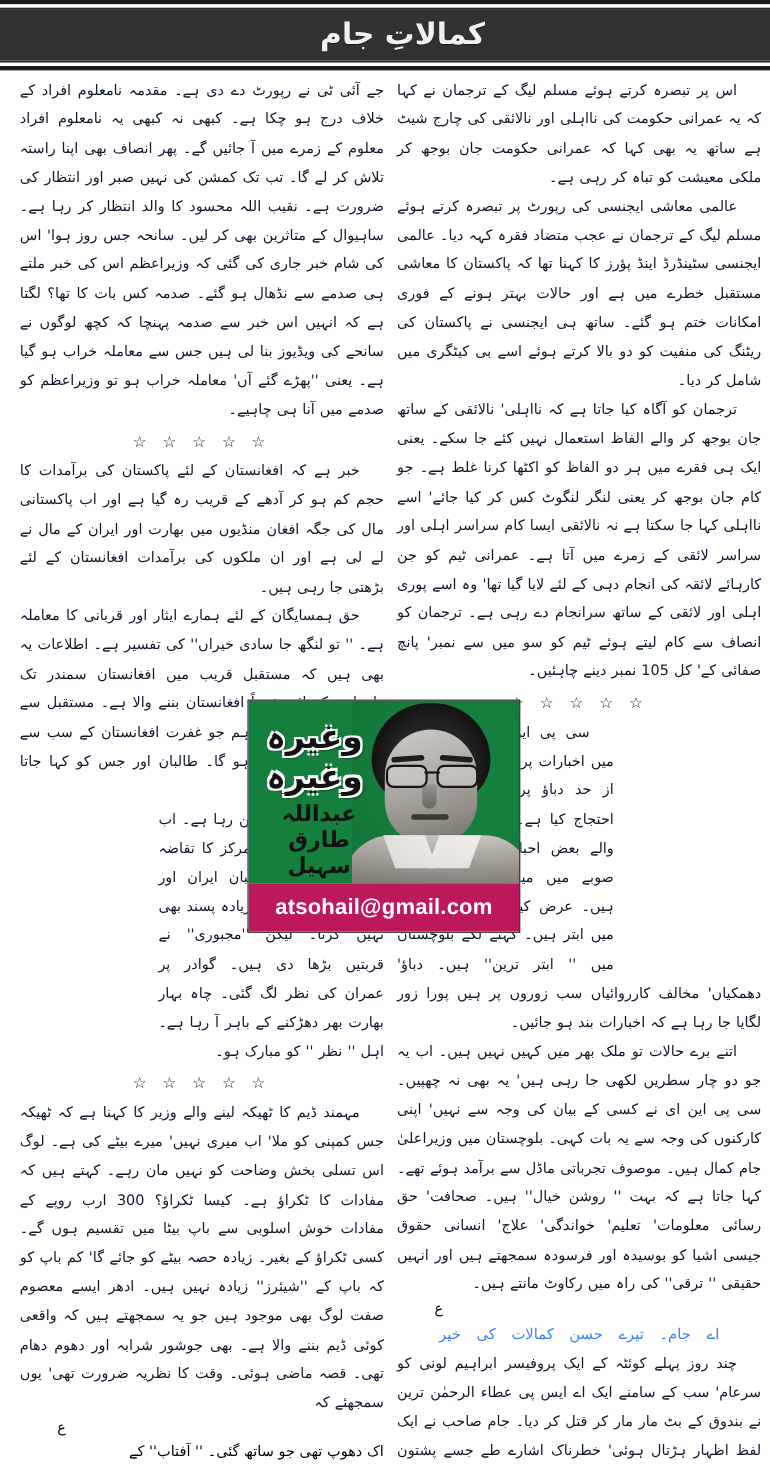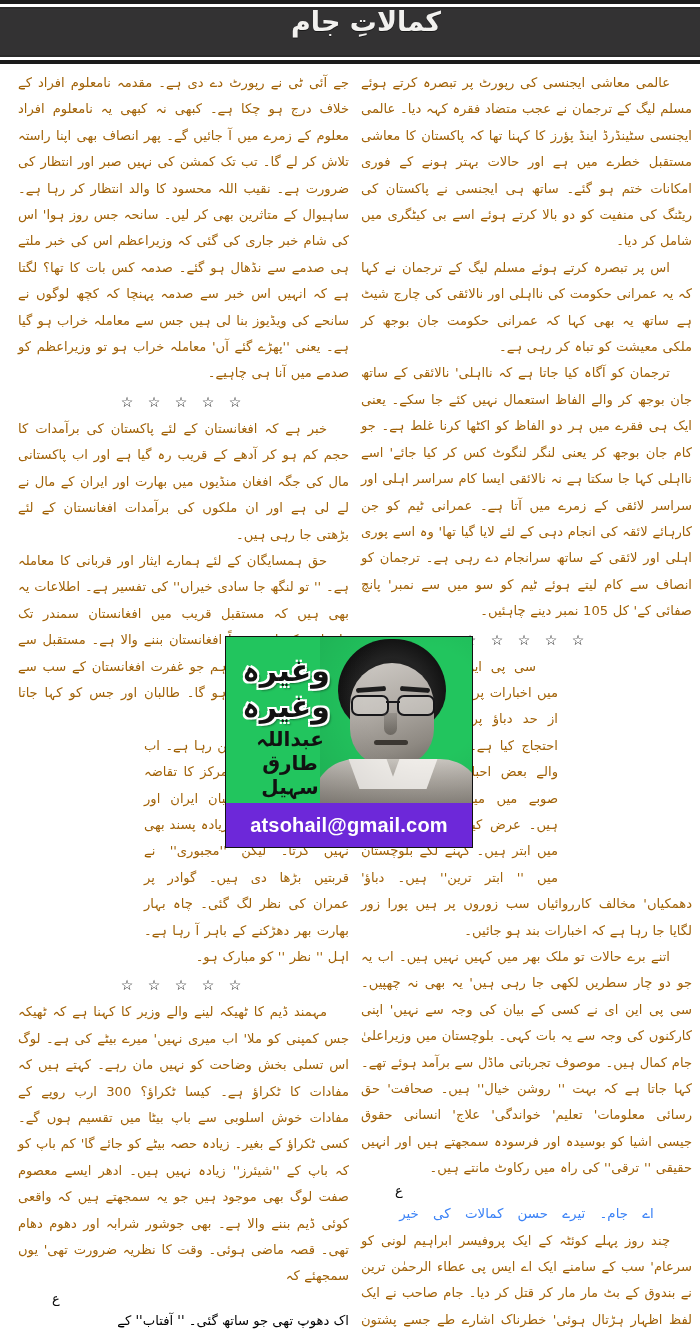--- a/index.html
+++ b/index.html
@@ -18,21 +18,21 @@
     width:700px;
     box-sizing:border-box;
   }
   .rule-black-thick{height:4px;background:#1b1b1b;width:100%;}
   .rule-white{height:3px;background:#ffffff;width:100%;}
   .rule-black-thin{height:2px;background:#2b2b2b;width:100%;}
   .title-bar{
     height:46px;
     background:#333233;
     display:flex;
-    align-items:flex-start;
+    align-items:center;
     justify-content:center;
     position:relative;
     padding-left:32px;
   }
   .title-bar .title-text{
     color:#f2f1ef;
     font-size:27px;
     font-weight:700;
     letter-spacing:1px;
     line-height:1;
@@ -55,21 +55,21 @@
   .col{
     width:331px;
     flex:0 0 331px;
     position:relative;
   }
 
   
   .para{
     font-size:13.1px;
     line-height:26.4px;
-    color:#a16207;
+    color:#0f172a;
     text-align:justify;
     text-align-last:right;
     direction:rtl;
     margin:0 0 0 0;
     word-spacing:.5px;
     font-weight:500;
   }
   .para.indent{ text-indent:22px; }
 
   
@@ -120,21 +120,21 @@
     border:1.5px solid #111;
     box-sizing:border-box;
     overflow:hidden;
     z-index:5;
   }
   .photo-inner{
     position:relative;
     width:100%;
     height:166px;
     overflow:hidden;
-    background:#22c55e;
+    background:#15803d;
   }
   
   .portrait{
     position:absolute;
     right:0px;
     bottom:0;
     width:152px;
     height:166px;
     overflow:hidden;
   }
@@ -226,21 +226,21 @@
     font-weight:700;
     color:#111;
     direction:rtl;
     z-index:3;
   }
   .email-strip{
     position:absolute;
     left:0;bottom:0;
     width:100%;
     height:44px;
-    background:#6d28d9;
+    background:#be185d;
     color:#ffffff;
     display:flex;
     align-items:center;
     justify-content:center;
     font-size:20px;
     font-weight:700;
     letter-spacing:.2px;
     direction:ltr;
     font-family:"Liberation Sans",sans-serif;
   }
@@ -271,22 +271,22 @@
   </div>
   <div class="rule-black-thin"></div>
   <div class="rule-white"></div>
   <div class="rule-black-thick"></div>
 </div>
 
 <div class="page">
   <div class="cols">
 
     <div class="col">
+      <div class="para indent">اس پر تبصرہ کرتے ہوئے مسلم لیگ کے ترجمان نے کہا کہ یہ عمرانی حکومت کی نااہلی اور نالائقی کی چارج شیٹ ہے ساتھ یہ بھی کہا کہ عمرانی حکومت جان بوجھ کر ملکی معیشت کو تباہ کر رہی ہے۔</div>
       <div class="para indent">عالمی معاشی ایجنسی کی رپورٹ پر تبصرہ کرتے ہوئے مسلم لیگ کے ترجمان نے عجب متضاد فقرہ کہہ دیا۔ عالمی ایجنسی سٹینڈرڈ اینڈ پؤرز کا کہنا تھا کہ پاکستان کا معاشی مستقبل خطرے میں ہے اور حالات بہتر ہونے کے فوری امکانات ختم ہو گئے۔ ساتھ ہی ایجنسی نے پاکستان کی ریٹنگ کی منفیت کو دو بالا کرتے ہوئے اسے بی کیٹگری میں شامل کر دیا۔</div>
-      <div class="para indent">اس پر تبصرہ کرتے ہوئے مسلم لیگ کے ترجمان نے کہا کہ یہ عمرانی حکومت کی نااہلی اور نالائقی کی چارج شیٹ ہے ساتھ یہ بھی کہا کہ عمرانی حکومت جان بوجھ کر ملکی معیشت کو تباہ کر رہی ہے۔</div>
       <div class="para indent">ترجمان کو آگاہ کیا جاتا ہے کہ نااہلی' نالائقی کے ساتھ جان بوجھ کر والے الفاظ استعمال نہیں کئے جا سکے۔ یعنی ایک ہی فقرے میں ہر دو الفاظ کو اکٹھا کرنا غلط ہے۔ جو کام جان بوجھ کر یعنی لنگر لنگوٹ کس کر کیا جائے' اسے نااہلی کہا جا سکتا ہے نہ نالائقی ایسا کام سراسر اہلی اور سراسر لائقی کے زمرے میں آتا ہے۔ عمرانی ٹیم کو جن کارہائے لائقہ کی انجام دہی کے لئے لایا گیا تھا' وہ اسے پوری اہلی اور لائقی کے ساتھ سرانجام دے رہی ہے۔ ترجمان کو انصاف سے کام لیتے ہوئے ٹیم کو سو میں سے نمبر' پانچ صفائی کے' کل 105 نمبر دینے چاہئیں۔</div>
       <div class="stars">☆ ☆ ☆ ☆ ☆</div>
       <div class="clearfix">
         <div class="photo-spacer-l"></div>
         <div class="para indent">سی پی این ای نے بلوچستان میں اخبارات پر صوبائی حکومت کے از حد دباؤ پر شدید الفاظ میں احتجاج کیا ہے۔ بلوچستان سے آنے والے بعض احباب نے بتایا ہے کہ صوبے میں میڈیا کے حالات ابتر ہیں۔ عرض کیا' وہ تو پورے ملک میں ابتر ہیں۔ کہنے لگے بلوچستان میں '' ابتر ترین'' ہیں۔ دباؤ' دھمکیاں' مخالف کارروائیاں سب زوروں پر ہیں پورا زور لگایا جا رہا ہے کہ اخبارات بند ہو جائیں۔</div>
         <div class="para indent">اتنے برے حالات تو ملک بھر میں کہیں نہیں ہیں۔ اب یہ جو دو چار سطریں لکھی جا رہی ہیں' یہ بھی نہ چھپیں۔ سی پی این ای نے کسی کے بیان کی وجہ سے نہیں' اپنی کارکنوں کی وجہ سے یہ بات کہی۔ بلوچستان میں وزیراعلیٰ جام کمال ہیں۔ موصوف تجرباتی ماڈل سے برآمد ہوئے تھے۔ کہا جاتا ہے کہ بہت '' روشن خیال'' ہیں۔ صحافت' حق رسائی معلومات' تعلیم' خواندگی' علاج' انسانی حقوق جیسی اشیا کو بوسیدہ اور فرسودہ سمجھتے ہیں اور انہیں حقیقی '' ترقی'' کی راہ میں رکاوٹ مانتے ہیں۔</div>
       </div>
       <div class="verse-mark">ع</div>
       <div class="verse">اے جام۔ تیرے حسن کمالات کی خیر</div>
       <div class="para indent">چند روز پہلے کوئٹہ کے ایک پروفیسر ابراہیم لونی کو سرعام' سب کے سامنے ایک اے ایس پی عطاء الرحمٰن ترین نے بندوق کے بٹ مار مار کر قتل کر دیا۔ جام صاحب نے ایک لفظ اظہار ہڑتال ہوئی' خطرناک اشارے طے جسے پشتون بیلٹ میں بہت ہڑتال ہوئی' خطرناک اشارے طے جسے کے بعد تجرباتی ماڈل نے وزیر داخلہ کے پریس کانفرنس کی اور بتایا کہ ان کی تحقیقات کرائی جا رہی ہے۔</div>

